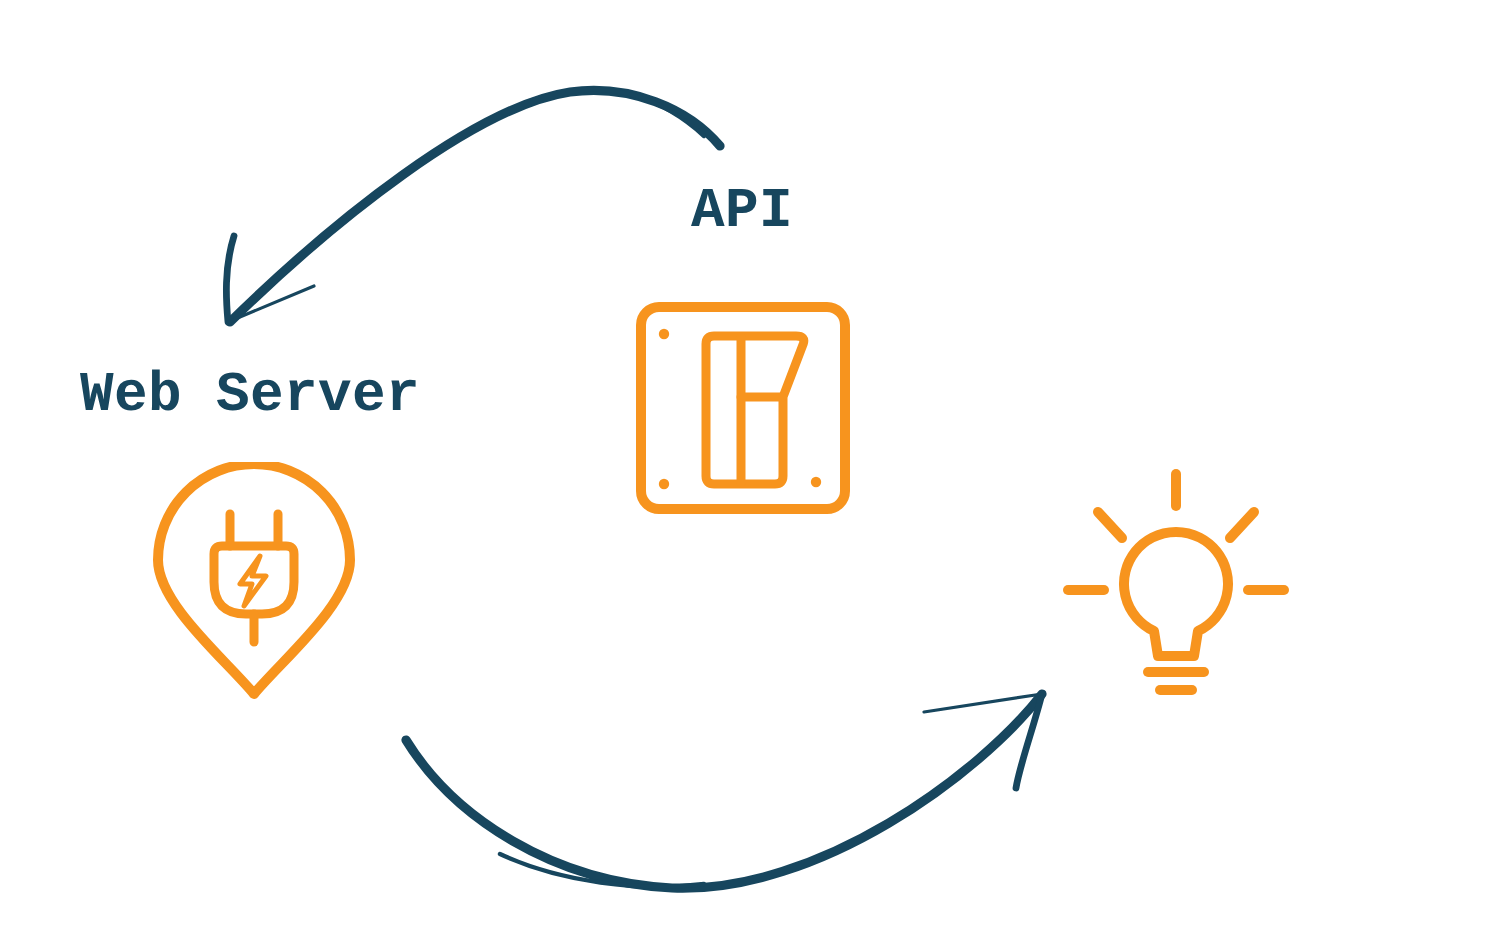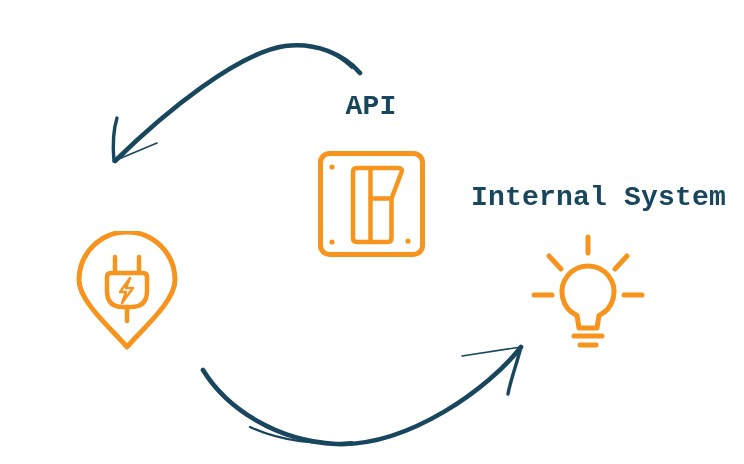--- a/index.html
+++ b/index.html
@@ -113,16 +113,16 @@
     <path class="icon-stroke sw5" d="M60,11 L60,27"></path>
     <path class="icon-stroke sw5" d="M21,30 L33,43"></path>
     <path class="icon-stroke sw5" d="M99,30 L87,43"></path>
     <path class="icon-stroke sw5" d="M6,69 L24,69"></path>
     <path class="icon-stroke sw5" d="M96,69 L114,69"></path>
     <path class="icon-stroke sw5" d="M51,102 L49,89.5 A26,26 0 1 1 71,89.5 L69,102 Z"></path>
     <path class="icon-stroke sw5" d="M46,110 L74,110"></path>
     <path class="icon-stroke sw5" d="M52,119 L68,119"></path>
   </svg>
 
+  <div class="node-label label-web-server">Web Server</div>
   <div class="node-label label-api">API</div>
-  <div class="node-label label-internal-sys">Internal System</div>
 
 </div>
 
 </body></html>

